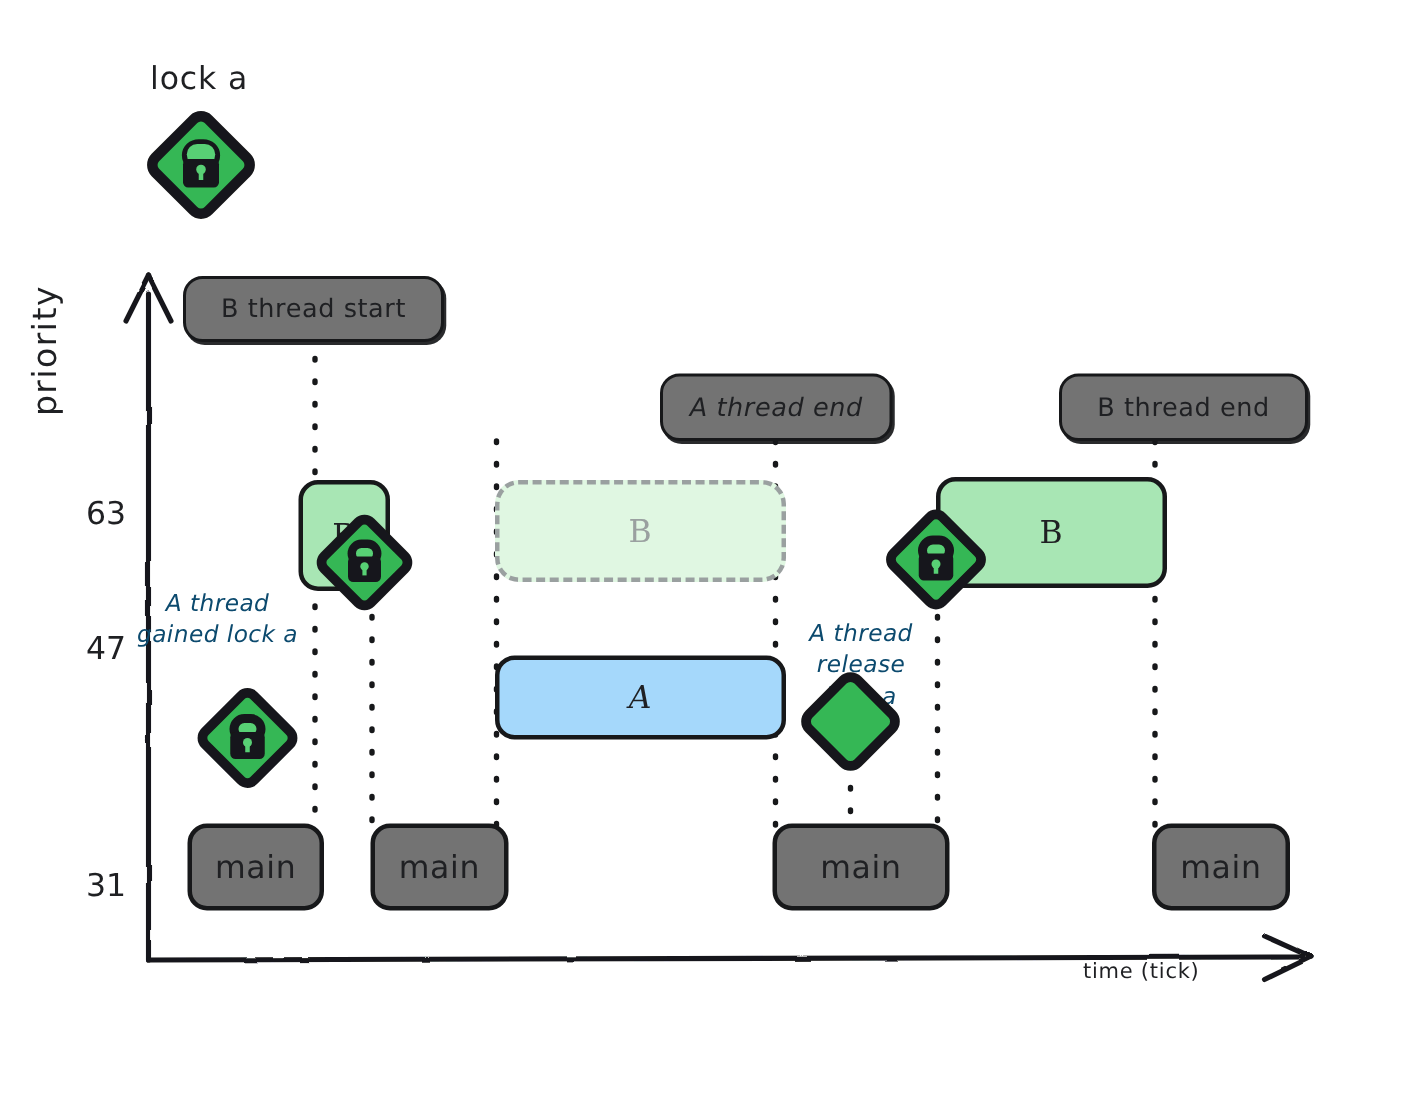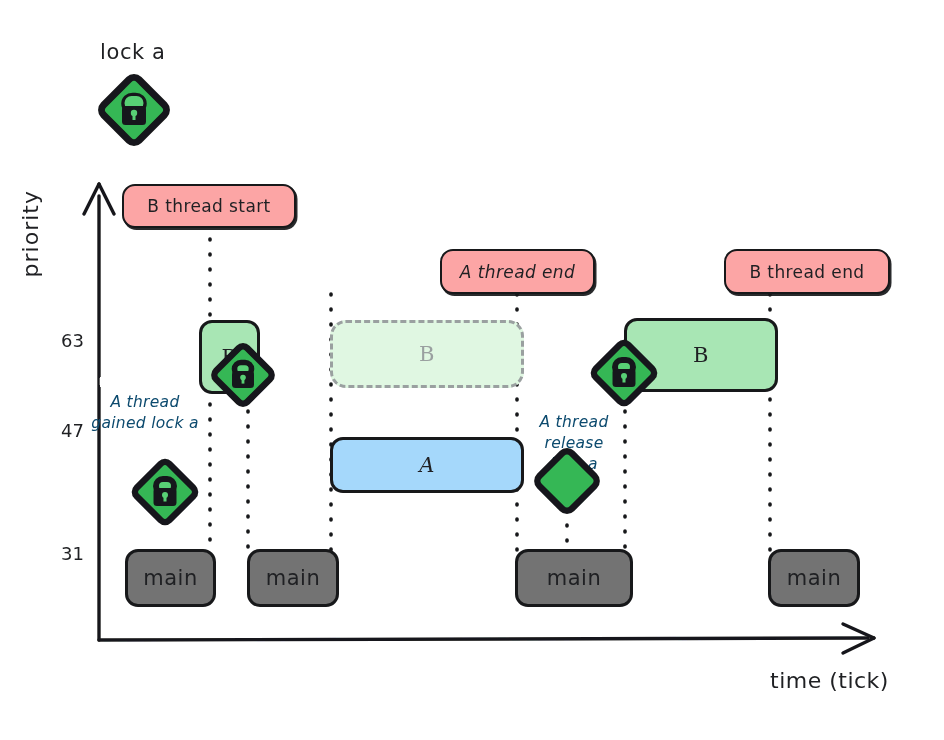--- a/index.html
+++ b/index.html
@@ -23,42 +23,42 @@
   }
 
   .axis-ylabel{
     left:18px;top:190px;width:40px;
     font-size:22px;letter-spacing:1px;
     writing-mode:vertical-rl;transform:rotate(180deg);
     transform-origin:center;
   }
 
   .tick{
-    font-size:18px;text-align:right;width:44px;
+    font-size:21px;text-align:right;width:44px;
   }
   .tick.t63{left:40px;top:330px;}
   .tick.t47{left:40px;top:420px;}
-  .tick.t31{left:40px;top:543px;}
+  .tick.t31{left:40px;top:578px;}
 
   .time-label{
-    left:722px;top:668px;font-size:22px;letter-spacing:.5px;margin-left:48px;
+    left:722px;top:640px;font-size:14px;letter-spacing:.5px;
   }
 
   
   .note{
     position:absolute;font-size:15.5px;line-height:21px;
     font-style:italic;letter-spacing:.3px;color:#0c4a6e;
   }
   .note.n-gained{left:90px;top:392px;width:110px;text-align:center;}
   .note.n-release{left:528px;top:412px;width:92px;text-align:center;}
 
   
   .callout{
     position:absolute;
-    background:#fca5a5;
+    background:#737373;
     border:2.6px solid #17181a;
     border-radius:13px;
     font-size:17px;
     display:flex;align-items:center;justify-content:center;
     letter-spacing:.4px;
     box-shadow:1.5px 2px 0 rgba(23,24,26,.92);
   }
   .callout.italic{font-style:italic;}
 
   
@@ -146,21 +146,21 @@
 
   <div class="callout" style="left:122px;top:184px;width:170px;height:40px;">
     <span>B thread start</span>
   </div>
 
 
   <div class="callout italic" style="left:440px;top:249px;width:151px;height:41px;">
     <span>A thread end</span>
   </div>
 
-  <div class="callout" style="left:724px;top:249px;width:162px;height:41px;justify-content:center;">
+  <div class="callout" style="left:706px;top:249px;width:162px;height:41px;justify-content:center;">
     <span>B thread end</span>
   </div>
 
   <div class="block bgreen serif" style="left:199px;top:320px;width:55px;height:68px;">
     <span>B</span>
   </div>
 
   <div class="block bblocked serif" style="left:330px;top:320px;width:188px;height:62px;">
     <span>B</span>
   </div>

